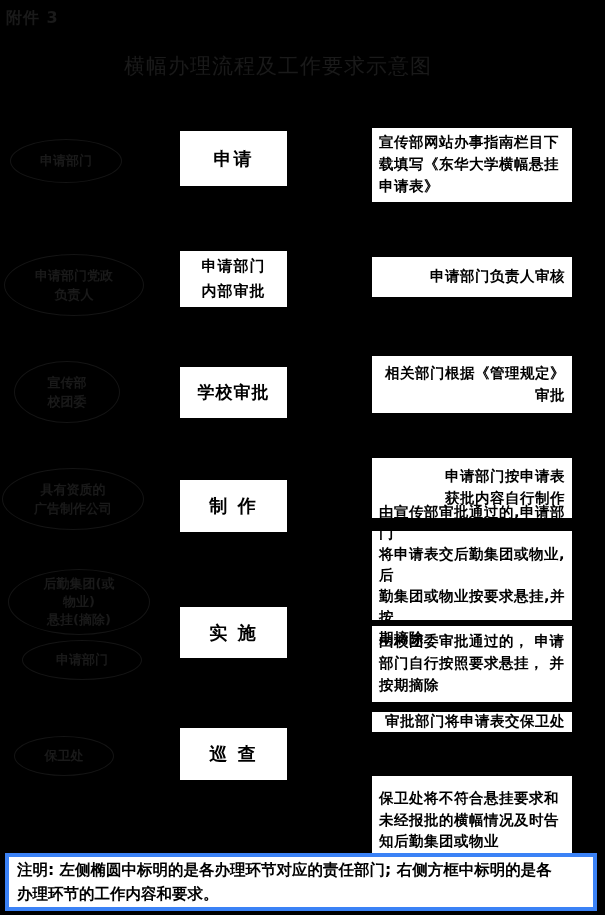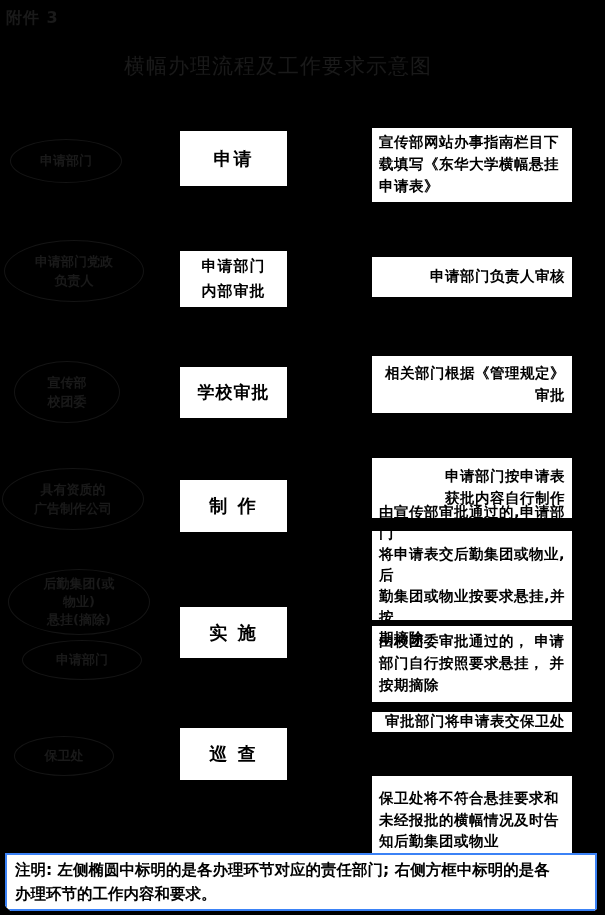--- a/index.html
+++ b/index.html
@@ -2,21 +2,21 @@
 <html style="--bg: #000000; --box-fill: #ffffff; --box-text: #000000; --faint: #1a1a1a;"><head>
 <meta charset="utf-8">
 <style>
   :root{
     --bg:#000000; --box-fill:#ffffff; --box-text:#000000;
     --faint:#1a1a1a; --faint-border:#141414;
   }
   html,body{margin:0;padding:0;background:var(--bg);}
   .canvas{
     position:relative;width:605px;height:915px;background:var(--bg);
-    font-family:"DejaVu Sans",sans-serif;overflow:hidden;border-radius:24px;
+    font-family:"DejaVu Sans",sans-serif;overflow:hidden;
   }
   .attach{
     position:absolute;left:6px;top:8px;font-size:16px;font-weight:bold;
     color:var(--faint);letter-spacing:1px;
   }
   .title{
     position:absolute;left:0;top:52px;width:556px;text-align:center;
     font-size:21px;font-weight:normal;color:var(--faint);letter-spacing:1px;
   }
   .llabel{
@@ -33,39 +33,39 @@
   .sbox.two{font-size:15px;letter-spacing:1px;line-height:1.7;}
   .rbox{
     position:absolute;left:372px;width:200px;background:var(--box-fill);
     color:var(--box-text);font-weight:bold;font-size:14.5px;line-height:1.5;
     letter-spacing:0.5px;display:flex;flex-direction:column;justify-content:center;
     padding:3px 7px;box-sizing:border-box;
   }
   .rbox.center{align-items:flex-end;text-align:center;}
   .note{
     position:absolute;left:5px;top:853px;width:592px;height:58px;
-    background:var(--box-fill);color:var(--box-text);border:2px solid #3b82f6;
+    background:var(--box-fill);color:var(--box-text);border:4px solid #3b82f6;
     box-sizing:border-box;font-weight:bold;font-size:15.5px;line-height:1.55;
     padding:3px 8px;display:flex;flex-direction:column;justify-content:center;
   }
 </style>
 </head>
 <body>
 
 <div class="canvas">
 
   <div class="attach">附件 3</div>
 
   <div class="title">横幅办理流程及工作要求示意图</div>
 
   <div class="llabel" style="left:10px;top:139px;width:112px;height:44px">
     <div>申请部门</div>
   </div>
 
-  <div class="llabel" style="left:4px;top:240px;width:140px;height:62px">
+  <div class="llabel" style="left:4px;top:254px;width:140px;height:62px">
     <div>申请部门党政</div>
     <div>负责人</div>
   </div>
 
   <div class="llabel" style="left:14px;top:361px;width:106px;height:62px">
     <div>宣传部</div>
     <div>校团委</div>
   </div>
 
   <div class="llabel" style="left:2px;top:468px;width:142px;height:62px">

